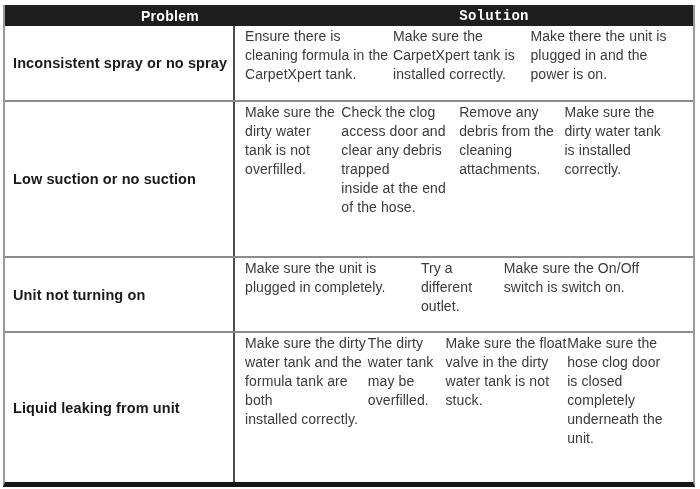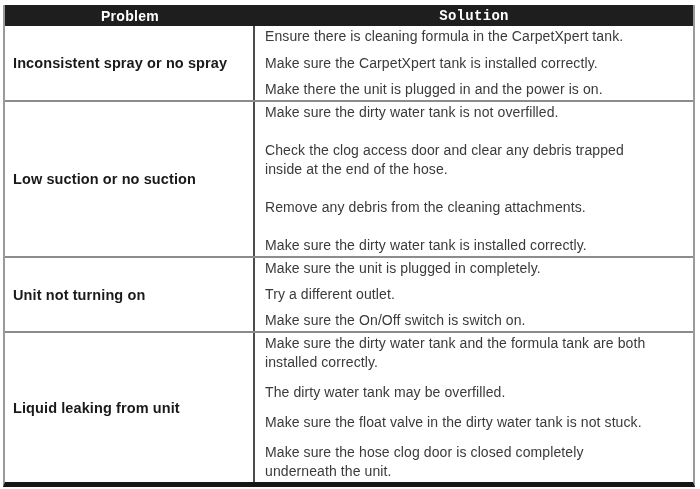--- a/index.html
+++ b/index.html
@@ -17,37 +17,37 @@
     border-bottom:5px solid #161616;
     background:#ffffff;
   }
   .hrow {
     display:flex; height:21px; background:#1e1e1e;
   }
   .hcell {
     color:#ffffff; font-weight:bold; font-size:14px; letter-spacing:0.3px;
     display:flex; align-items:center; justify-content:center;
   }
-  .hcell.pcol { width:250px; }
+  .hcell.pcol { width:250px;margin-left:40px; }
   .hcell.scol { flex:1;font-family:Liberation Mono, monospace; }
   .row { display:flex; }
   .row + .row { border-top:2px solid #8c8c8c; }
   .row-0 { height:74px; }
   .row-1 { height:156px; }
   .row-2 { height:75px; }
   .row-3 { height:151px; }
   .pcell {
-    width:250px; border-right:2px solid #4d4d4d;
+    width:230px; border-right:2px solid #4d4d4d;
     display:flex; align-items:center;
     padding-left:8px; padding-right:4px;
     font-weight:bold; font-size:14.5px; color:#1a1a1a;
     letter-spacing:0.1px;
   }
   .scell {
-    flex:1; display:flex; flex-direction:column; justify-content:space-between;
+    flex:1; display:flex; flex-direction:row; justify-content:space-between;
     padding:1px 23px 1px 10px;
   }
   .sol {
     font-size:14px; line-height:19px; color:#3a3a3a;
     white-space:pre-line; letter-spacing:0.1px;
   }
 </style>
 </head>
 <body>
 

